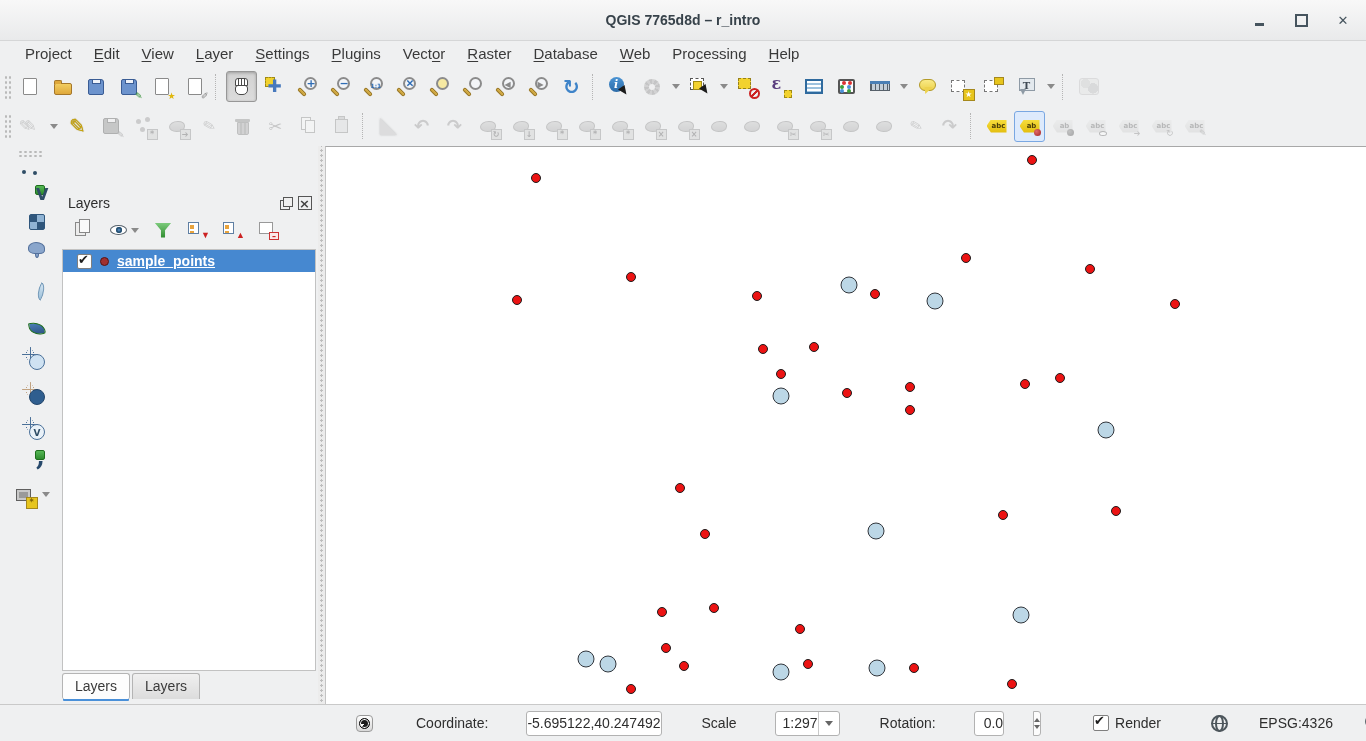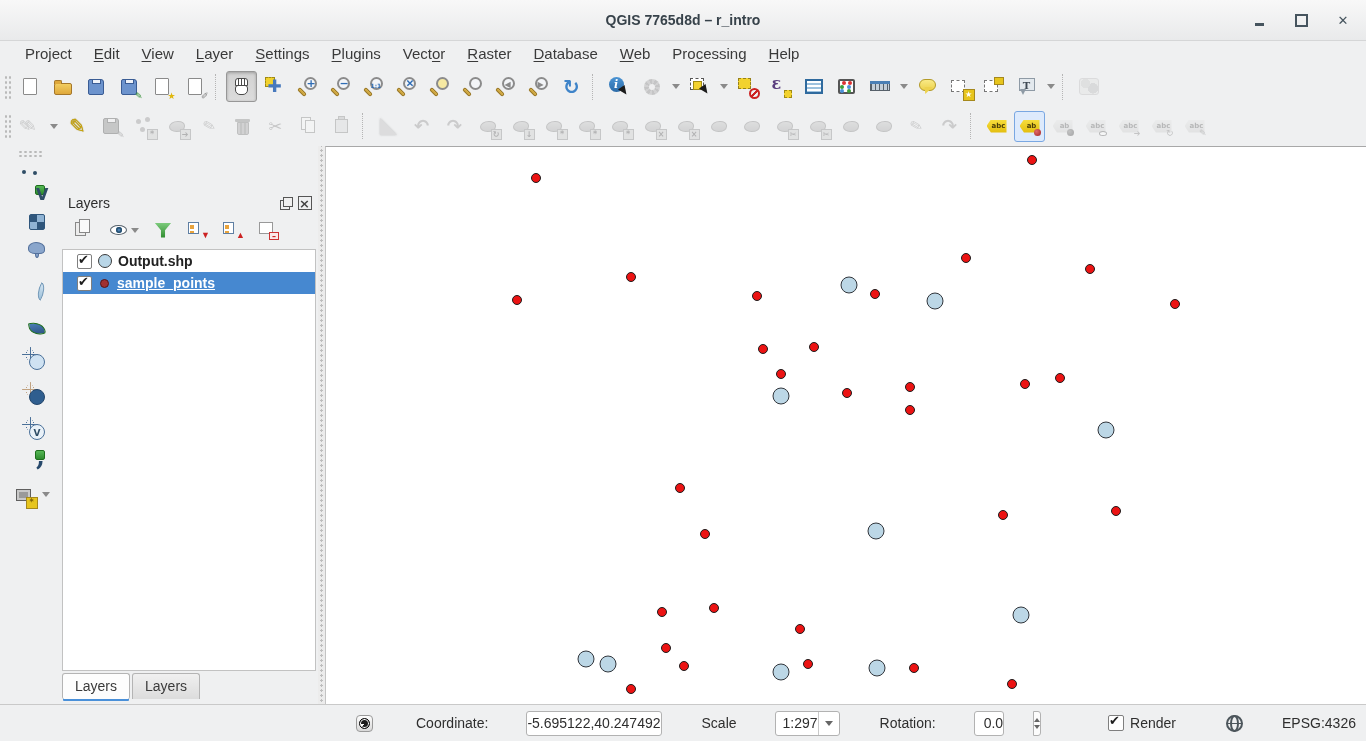--- a/index.html
+++ b/index.html
@@ -207,27 +207,27 @@
   #coord-field{width:300px;justify-content:center;}
   #scale-combo{width:120px;margin-left:10px;}
   #scale-combo .val{flex:1;padding-left:7px;}
   .combo-dd{width:20px;height:100%;border-left:1px solid #c9c9c9;display:flex;align-items:center;justify-content:center;}
   .combo-dd::before{content:"";border:4px solid transparent;border-top:5px solid #666;margin-top:4px;}
   #rotation-field{width:92px;padding-left:9px;}
   #spin{width:17px;height:23px;border:1px solid #b2b2b2;border-radius:0 3px 3px 0;margin-left:-1px;background:#fcfcfc;
     display:flex;flex-direction:column;align-items:center;justify-content:center;gap:3px;}
   .car-u{width:0;height:0;border:3.5px solid transparent;border-bottom:4.5px solid #666;}
   .car-d{width:0;height:0;border:3.5px solid transparent;border-top:4.5px solid #666;}
-  #render-wrap{display:flex;align-items:flex-start;gap:6px;margin-left:37px;}
+  #render-wrap{display:flex;align-items:flex-start;gap:6px;margin-left:22px;}
   #render-wrap .cb{width:14px;height:14px;background:#fff;}
   .ic-epsg{width:20px;height:20px;margin-left:18px;}
   .ic-epsg::before{content:"";width:17px;height:17px;border:2px solid #4d565c;border-radius:50%;
     background:linear-gradient(transparent 44%,#4d565c 44% 56%,transparent 56%);}
   .ic-epsg::after{content:"";width:9px;height:17px;border:2px solid #4d565c;border-radius:50%;}
-  #crs-label{margin-left:8px;}
+  #crs-label{margin-left:0;}
   .ic-chat{width:22px;height:20px;margin-left:auto;margin-right:14px;}
   .ic-chat::before{content:"";width:18px;height:13px;background:#5e686e;border-radius:9px;top:2px;}
   .ic-chat::after{content:"";border:5px solid transparent;border-left:8px solid #5e686e;bottom:0;left:5px;transform:rotate(15deg);}
 </style>
 </head>
 <body>
 
 <div id="titlebar">
   <div id="title">QGIS 7765d8d – r_intro</div>
   <div id="winbtns">
@@ -581,25 +581,20 @@
         <i class="ic ic-treedown"></i>
       </span>
     <span class="tb">
         <i class="ic ic-treeup"></i>
       </span>
     <span class="tb">
         <i class="ic ic-removelayer"></i>
       </span>
   </div>
   <div id="lp-tree">
-    <div class="tree-row">
-      <span class="cb checked"></span>
-      <span class="sym-circle"></span>
-      <span class="tree-label">Output.shp</span>
-    </div>
     <div class="tree-row selected">
       <span class="cb checked"></span>
       <span class="sym-dot"></span>
       <span class="tree-label">sample_points</span>
     </div>
   </div>
   <div id="lp-tabs">
     <span class="lp-tab active">Layers</span>
     <span class="lp-tab">Layers</span>
   </div>

